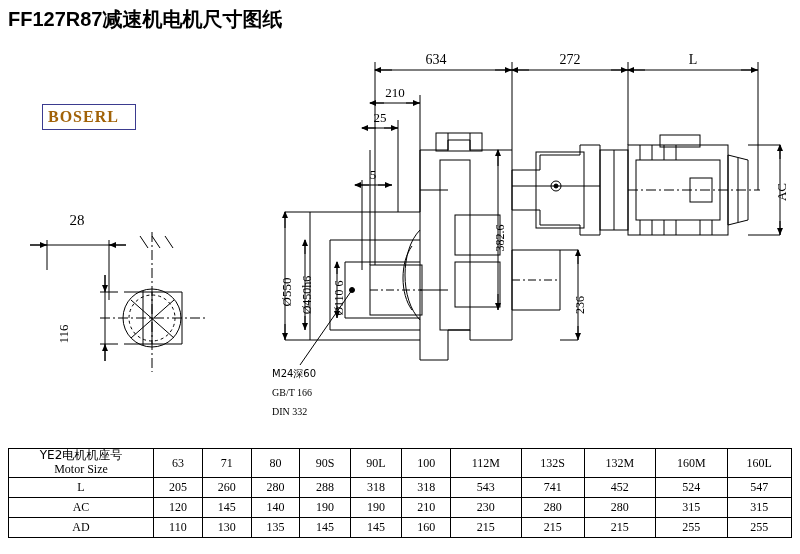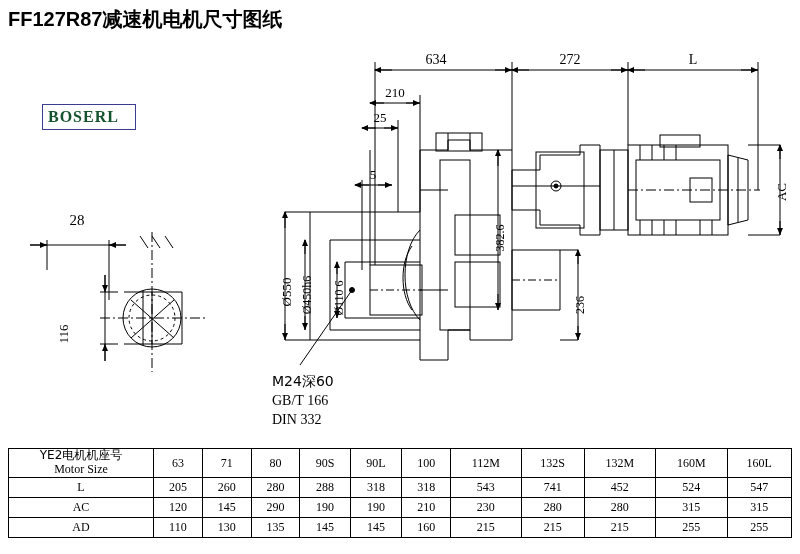--- a/index.html
+++ b/index.html
@@ -39,21 +39,21 @@
     border: 1px solid #3b3b8f;
     box-sizing: border-box;
   }
   .logo-text {
     position: absolute;
     left: 48px;
     top: 108px;
     font-family: "Liberation Serif", serif;
     font-weight: bold;
     font-size: 16px;
-    color: #14532d;
+    color: #a16207;
     letter-spacing: 1px;
   }
   svg.drawing {
     position: absolute;
     left: 0;
     top: 0;
     width: 800px;
     height: 554px;
   }
   .tbl {
@@ -305,21 +305,21 @@
       <text transform="translate(68,334) rotate(-90)" text-anchor="middle">116</text>
       <text transform="translate(291,292) rotate(-90)" text-anchor="middle">Ø550</text>
       <text transform="translate(311,295) rotate(-90)" text-anchor="middle" font-size="12">Ø450h6</text>
       <text transform="translate(343,298) rotate(-90)" text-anchor="middle" font-size="12">Ø110 6</text>
       <text transform="translate(504,238) rotate(-90)" text-anchor="middle" font-size="12">382.6</text>
       <text transform="translate(584,305) rotate(-90)" text-anchor="middle" font-size="12">236</text>
       <text transform="translate(786,192) rotate(-90)" text-anchor="middle" font-size="13">AC</text>
     </g>
   </svg>
 
-  <div style="position:absolute; left:272px; top:372px; font-size:14px; line-height:19px;">
+  <div style="position:absolute; left:272px; top:364px; font-size:10px; line-height:19px;">
     <div class="cn">M24深60</div>
     <div>GB/T 166</div>
     <div>DIN 332</div>
   </div>
 
   <table class="tbl">
     <tbody>
       <tr>
         <td class="hdr-label">
           <div class="cn">YE2电机机座号</div>
@@ -348,21 +348,21 @@
         <td>543</td>
         <td>741</td>
         <td>452</td>
         <td>524</td>
         <td>547</td>
       </tr>
       <tr>
         <td class="rowlabel">AC</td>
         <td>120</td>
         <td>145</td>
-        <td>290</td>
+        <td>140</td>
         <td>190</td>
         <td>190</td>
         <td>210</td>
         <td>230</td>
         <td>280</td>
         <td>280</td>
         <td>315</td>
         <td>315</td>
       </tr>
       <tr>

